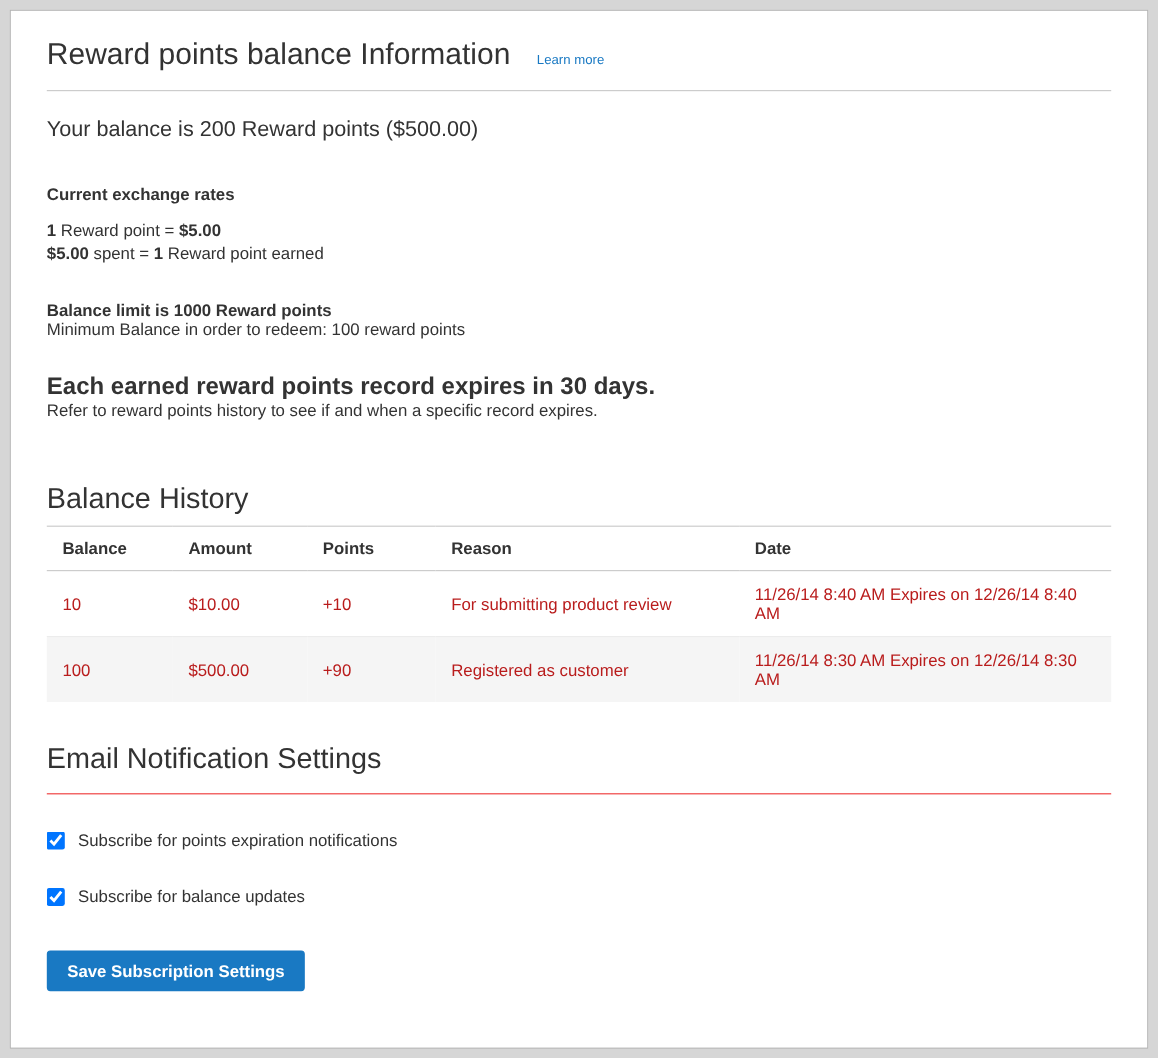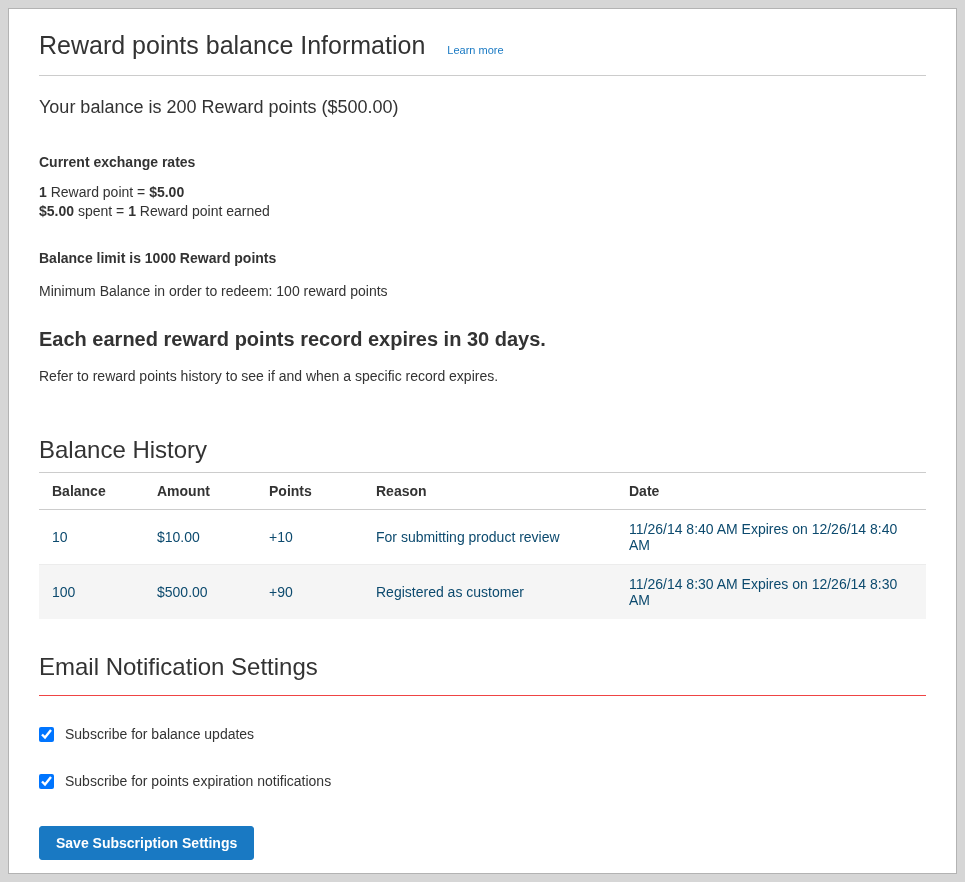--- a/index.html
+++ b/index.html
@@ -54,21 +54,21 @@
     font-size: 14px;
     line-height: 19px;
   }
   .rates b { font-weight: bold; }
   .limit-heading {
     margin-top: 29px;
     font-size: 14px;
     font-weight: bold;
   }
   .plain-line {
-    margin-top: 17px;
+    margin-top: 0;
     font-size: 14px;
   }
   .expiry-heading {
     margin-top: 29px;
     font-size: 20px;
     font-weight: bold;
   }
   
   .section-title {
     font-size: 24px;
@@ -90,21 +90,21 @@
   table.history th {
     text-align: left;
     font-weight: bold;
     color: #333;
     padding: 10px 10px 10px 13px;
     border-top: 1px solid #cccccc;
     border-bottom: 1px solid #cccccc;
   }
   table.history td {
     padding: 11px 10px 11px 13px;
-    color: #0c4a6e;
+    color: #b91c1c;
     border-bottom: 1px solid #ececec;
   }
   table.history tr.alt td { background: #f5f5f5; border-bottom: none; }
   
   .email-header {
     margin-top: 34px;
     border-bottom: 1px solid #ef4444;
     padding-bottom: 14px;
   }
   .option-row {
@@ -194,25 +194,25 @@
       </tr>
     </tbody>
   </table>
 
   <div class="email-header">
     <h2 class="section-title">Email Notification Settings</h2>
   </div>
 
   <label class="option-row">
     <input type="checkbox" checked="true" style="">
+    <span>Subscribe for points expiration notifications</span>
+  </label>
+
+  <label class="option-row">
+    <input type="checkbox" checked="true" style="">
     <span>Subscribe for balance updates</span>
   </label>
 
-  <label class="option-row">
-    <input type="checkbox" checked="true" style="">
-    <span>Subscribe for points expiration notifications</span>
-  </label>
-
   <div>
     <button class="save-btn">Save Subscription Settings</button>
   </div>
 
 </div>
 
 </body></html>

